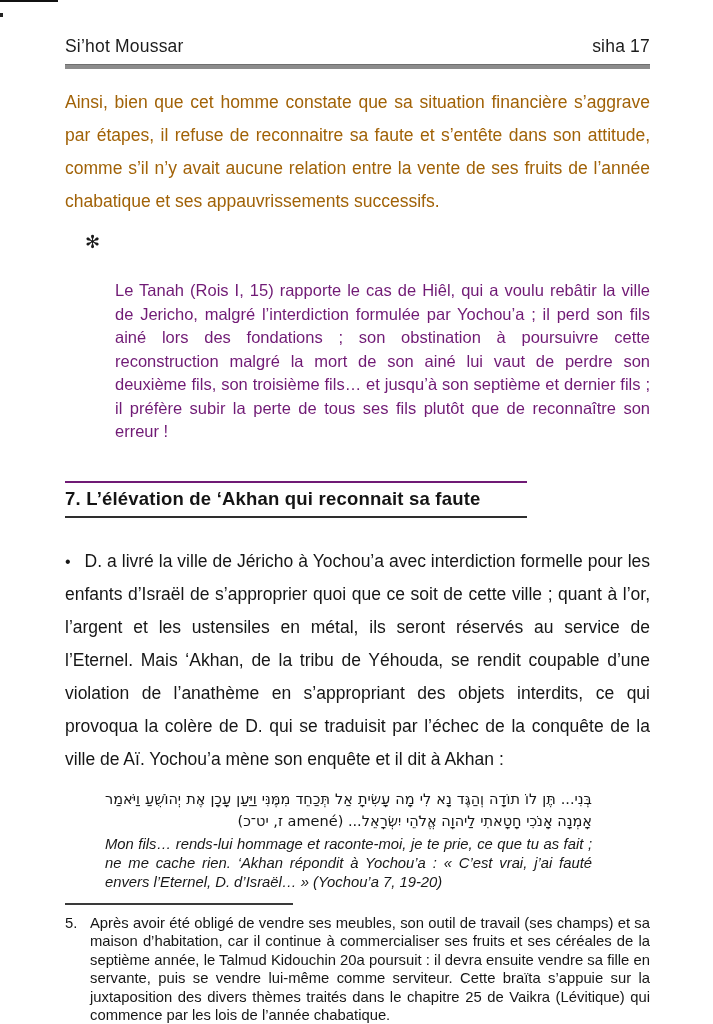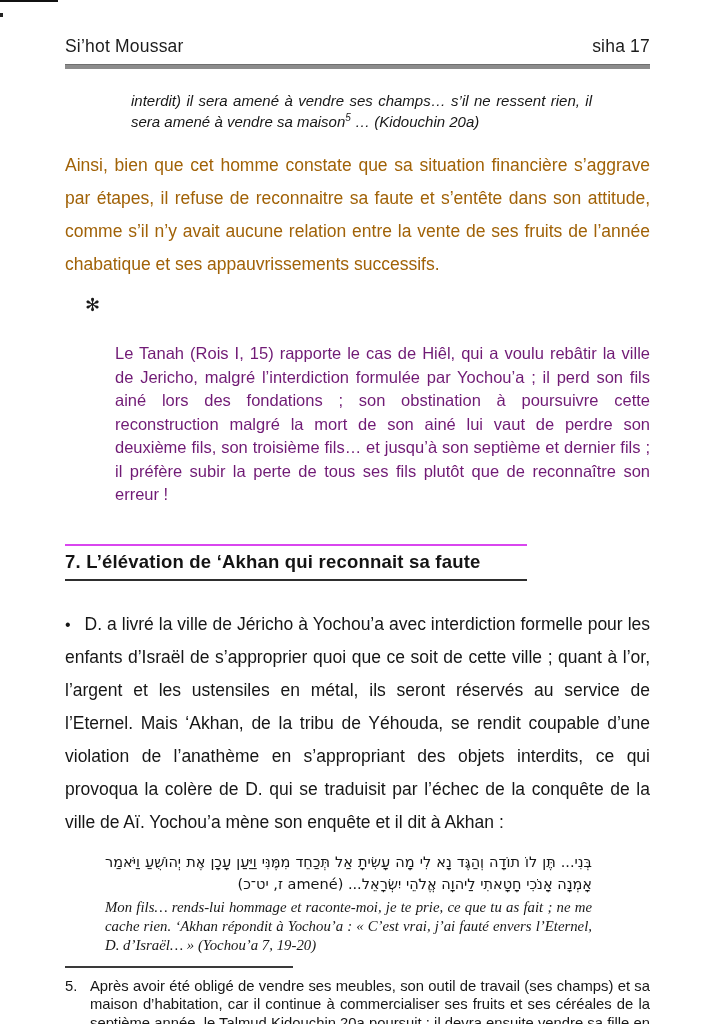--- a/index.html
+++ b/index.html
@@ -58,21 +58,21 @@
     flex:0 0 30px;margin-left:20px;
     font-size:18px;line-height:23px;color:#1a1a1a;
   }
   .note-text{
     flex:1;text-align:justify;color:#701a75;margin-top:48px;
   }
 
   .section-heading{
     margin-top:37px;
     width:462px;
-    border-top:2px solid #d946ef;
+    border-top:2px solid #701a75;
     border-bottom:2px solid #2e2e2e;
     padding:5px 0 6px 0;
     font-weight:bold;
     font-size:18.5px;
     letter-spacing:.2px;
     color:#141414;
   }
 
   .bullet-para{
     margin-top:27px;
@@ -89,21 +89,20 @@
     font-size:14.5px;line-height:22px;
     text-align:justify;
     color:#141414;
   }
   .translation-block{
     margin:3px 58px 0 40px;
     font-style:italic;
     font-size:14.8px;line-height:19px;
     text-align:justify;
     color:#171717;
-    font-family:Liberation Serif, serif;
   }
 
   .footnote-rule{
     margin-top:11px;
     width:228px;height:2px;background:#3a3a3a;
   }
   .footnote-row{
     margin-top:9px;
     display:flex;
     font-size:14.8px;line-height:18.6px;
@@ -119,21 +118,20 @@
 
   <div class="artifact-top"></div>
   <div class="artifact-dot"></div>
 
   <div class="header-row">
     <span>Si’hot Moussar</span>
     <span>siha 17</span>
   </div>
   <div class="header-rule"></div>
 
-  <div class="quote-top"><span>interdit) il sera amené à vendre ses champs… s’il ne ressent rien, il sera amené à vendre sa maison</span><sup>5</sup><span> … (Kidouchin 20a)</span></div>
 
   <div class="para-main">Ainsi, bien que cet homme constate que sa situation financière s’aggrave par étapes, il refuse de reconnaitre sa faute et s’entête dans son attitude, comme s’il n’y avait aucune relation entre la vente de ses fruits de l’année chabatique et ses appauvrissements successifs.</div>
 
   <div class="note-row">
     <span class="note-marker">✻</span>
     <span class="note-text">Le Tanah (Rois I, 15) rapporte le cas de Hiêl, qui a voulu rebâtir la ville de Jericho, malgré l’interdiction formulée par Yochou’a ; il perd son fils ainé lors des fondations ; son obstination à poursuivre cette reconstruction malgré la mort de son ainé lui vaut de perdre son deuxième fils, son troisième fils… et jusqu’à son septième et dernier fils ; il préfère subir la perte de tous ses fils plutôt que de reconnaître son erreur !</span>
   </div>
 
   <div class="section-heading">7. L’élévation de ‘Akhan qui reconnait sa faute</div>
 

